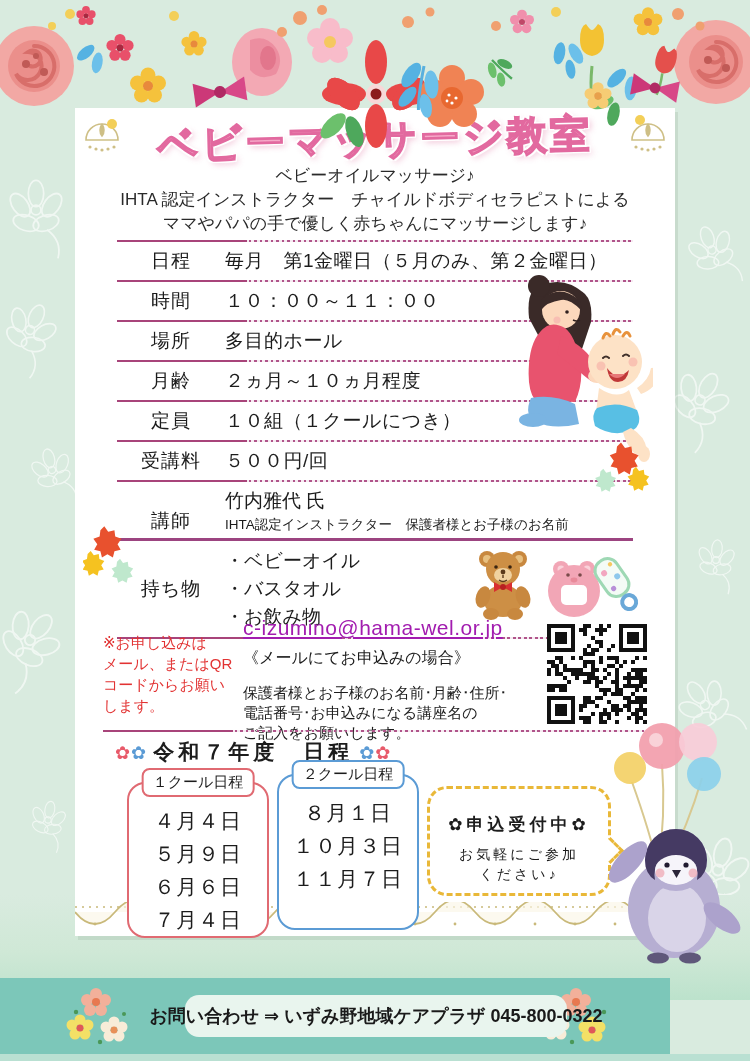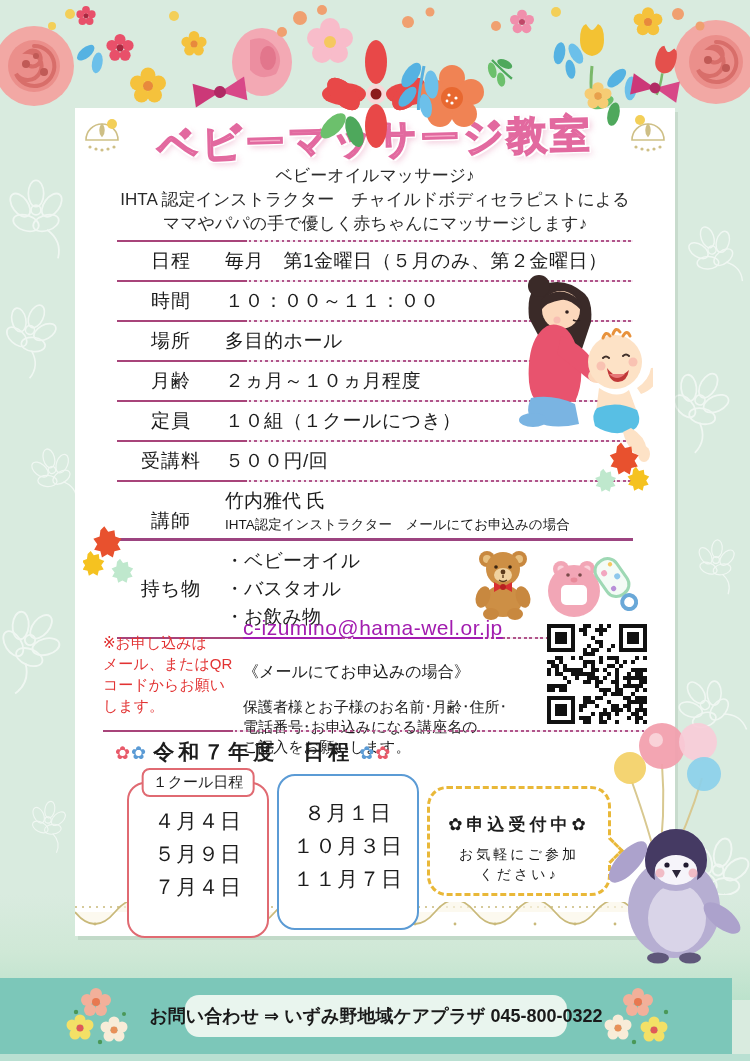--- a/index.html
+++ b/index.html
@@ -36,21 +36,21 @@
   .item-line{font-size:19px;color:#1c1c1c;line-height:28px;}
   .mom-baby{position:absolute;left:428px;top:162px;width:150px;height:225px;z-index:3;}
   .toys{position:absolute;right:-12px;top:-4px;width:180px;height:84px;}
   .fcluster{position:absolute;width:70px;height:70px;z-index:4;}
   
   .apply{position:absolute;left:28px;top:508px;width:544px;height:112px;display:flex;}
   .apply-note{width:132px;flex:none;color:#e23333;font-size:15px;line-height:21px;
     white-space:pre-line;padding-top:16px;}
   .apply-mid{flex:1;padding-left:8px;}
   .email{font-size:21px;color:#a21caf;text-decoration:underline;letter-spacing:.5px;}
-  .mail-case-title{font-size:16px;color:#1c1c1c;margin-top:22px;}
+  .mail-case-title{font-size:16px;color:#1c1c1c;margin-top:8px;}
   .mail-case-body{font-size:15px;color:#1c1c1c;line-height:20px;white-space:pre-line;margin-top:14px;}
   .qr{width:100px;height:100px;flex:none;margin-top:8px;background:#fff;}
   
   .sched-sep{position:absolute;left:28px;top:622px;width:544px;}
   .sched-head{position:absolute;left:40px;top:630px;font-size:21px;font-weight:bold;
     color:#1c1c1c;letter-spacing:4px;}
   .flower-glyph{font-size:18px;letter-spacing:1px;-webkit-text-stroke:0;}
   .fl-red{color:#e85a6a;} .fl-blue{color:#5b9bd5;}
   .cour{position:absolute;top:668px;width:138px;height:152px;background:#fff;border-radius:18px;
     text-align:center;z-index:5;}
@@ -67,21 +67,21 @@
   .bubble:after{content:"";position:absolute;right:-12px;top:52px;width:16px;height:16px;
     background:#fff;border-right:3px dashed #e9b838;border-bottom:3px dashed #e9b838;
     transform:rotate(-45deg);}
   .bubble-title{margin-top:24px;font-size:17px;font-weight:bold;color:#1c1c1c;letter-spacing:4px;}
   .bubble-body{margin-top:8px;font-size:14px;color:#1c1c1c;letter-spacing:3px;line-height:20px;white-space:pre-line;}
   .lace{position:absolute;left:0;bottom:0;width:600px;height:34px;z-index:1;}
   
   .banner{position:absolute;left:0;top:0;width:750px;height:150px;z-index:3;pointer-events:none;}
   .penguin-wrap{position:absolute;left:598px;top:712px;width:152px;height:258px;z-index:6;pointer-events:none;}
   
-  .footer{position:absolute;left:0;top:978px;width:732px;height:76px;background:#7cc7b9;z-index:4;}
+  .footer{position:absolute;left:0;top:978px;width:670px;height:76px;background:#7cc7b9;z-index:4;}
   .footer-edge{position:absolute;left:0;top:1054px;width:750px;height:7px;background:#b9e0d2;z-index:4;}
   .contact-pill{position:absolute;left:185px;top:17px;width:382px;height:42px;background:#e9f5ee;
     border-radius:14px;display:flex;align-items:center;justify-content:center;}
   .contact-text{font-size:18px;color:#1a1a1a;font-weight:bold;white-space:nowrap;}
   .footer-bloom{position:absolute;top:8px;width:72px;height:62px;}
   .footer-bloom.l{left:66px;} .footer-bloom.r{right:58px;}
 </style>
 </head>
 <body>
 
@@ -183,21 +183,21 @@
       <div class="sep"></div>
       <div class="irow">
         <div class="ilabel">受講料</div>
         <div class="ivalue">５００円/回</div>
       </div>
       <div class="sep"></div>
       <div class="irow teacher">
         <div class="ilabel">講師</div>
         <div>
           <div class="teacher-name">竹内雅代 氏</div>
-          <div class="teacher-sub">IHTA認定インストラクター　メールにてお申込みの場合</div>
+          <div class="teacher-sub">IHTA認定インストラクター　保護者様とお子様のお名前</div>
         </div>
       </div>
       <div class="sep solid"></div>
       <div class="irow items" style="position:relative;">
         <div class="ilabel">持ち物</div>
         <div>
           <div class="item-line">・ベビーオイル</div>
           <div class="item-line">・バスタオル</div>
           <div class="item-line">・お飲み物</div>
         </div>
@@ -321,25 +321,27 @@
 
     <div class="sched-sep sep"></div>
 
     <div class="sched-head"><span class="flower-glyph fl-red">✿</span><span class="flower-glyph fl-blue">✿ </span><span>令和７年度　日程</span><span class="flower-glyph fl-blue"> ✿</span><span class="flower-glyph fl-red">✿</span></div>
 
     <div class="cour c1">
       <div class="cour-label">１クール日程</div>
       <div class="cour-dates">
         <div class="cour-date">４月４日</div>
         <div class="cour-date">５月９日</div>
+        <div class="cour-date">６月６日</div>
         <div class="cour-date">７月４日</div>
       </div>
     </div>
 
     <div class="cour c2">
+      <div class="cour-label">２クール日程</div>
       <div class="cour-dates">
         <div class="cour-date">８月１日</div>
         <div class="cour-date">１０月３日</div>
         <div class="cour-date">１１月７日</div>
       </div>
     </div>
 
     <div class="bubble">
       <div class="bubble-title">✿申込受付中✿</div>
       <div class="bubble-body">お気軽にご参加

